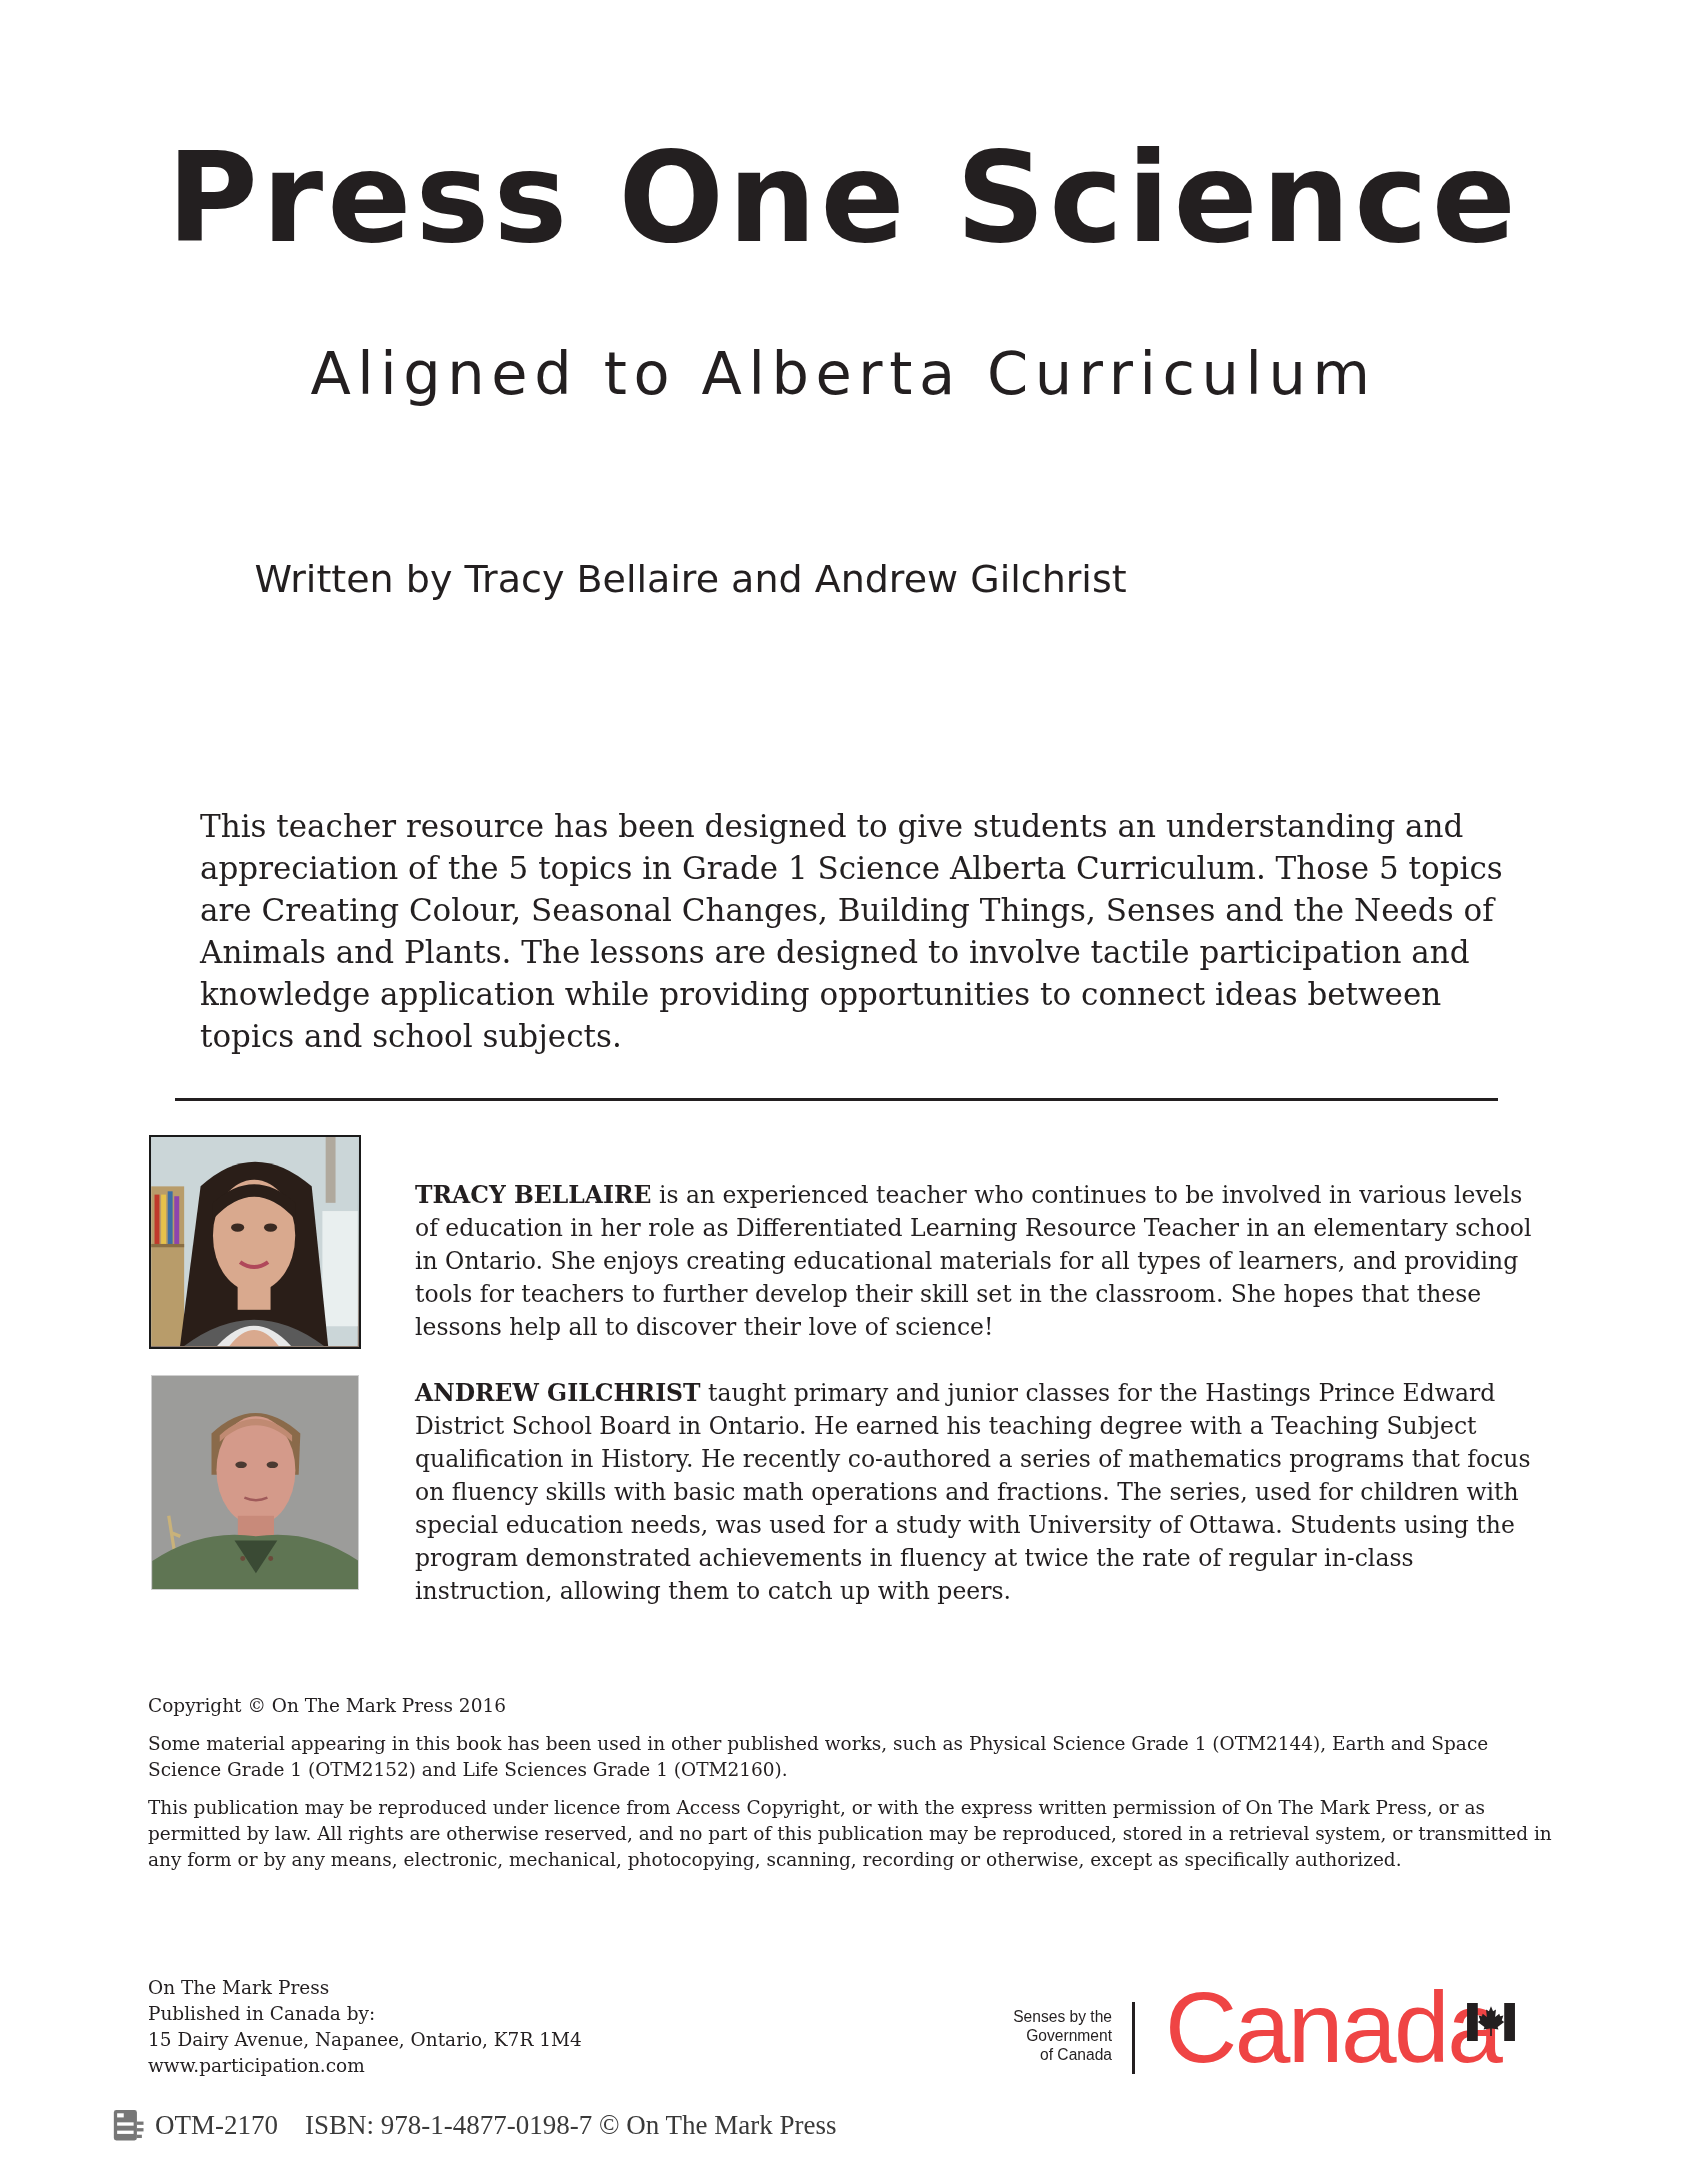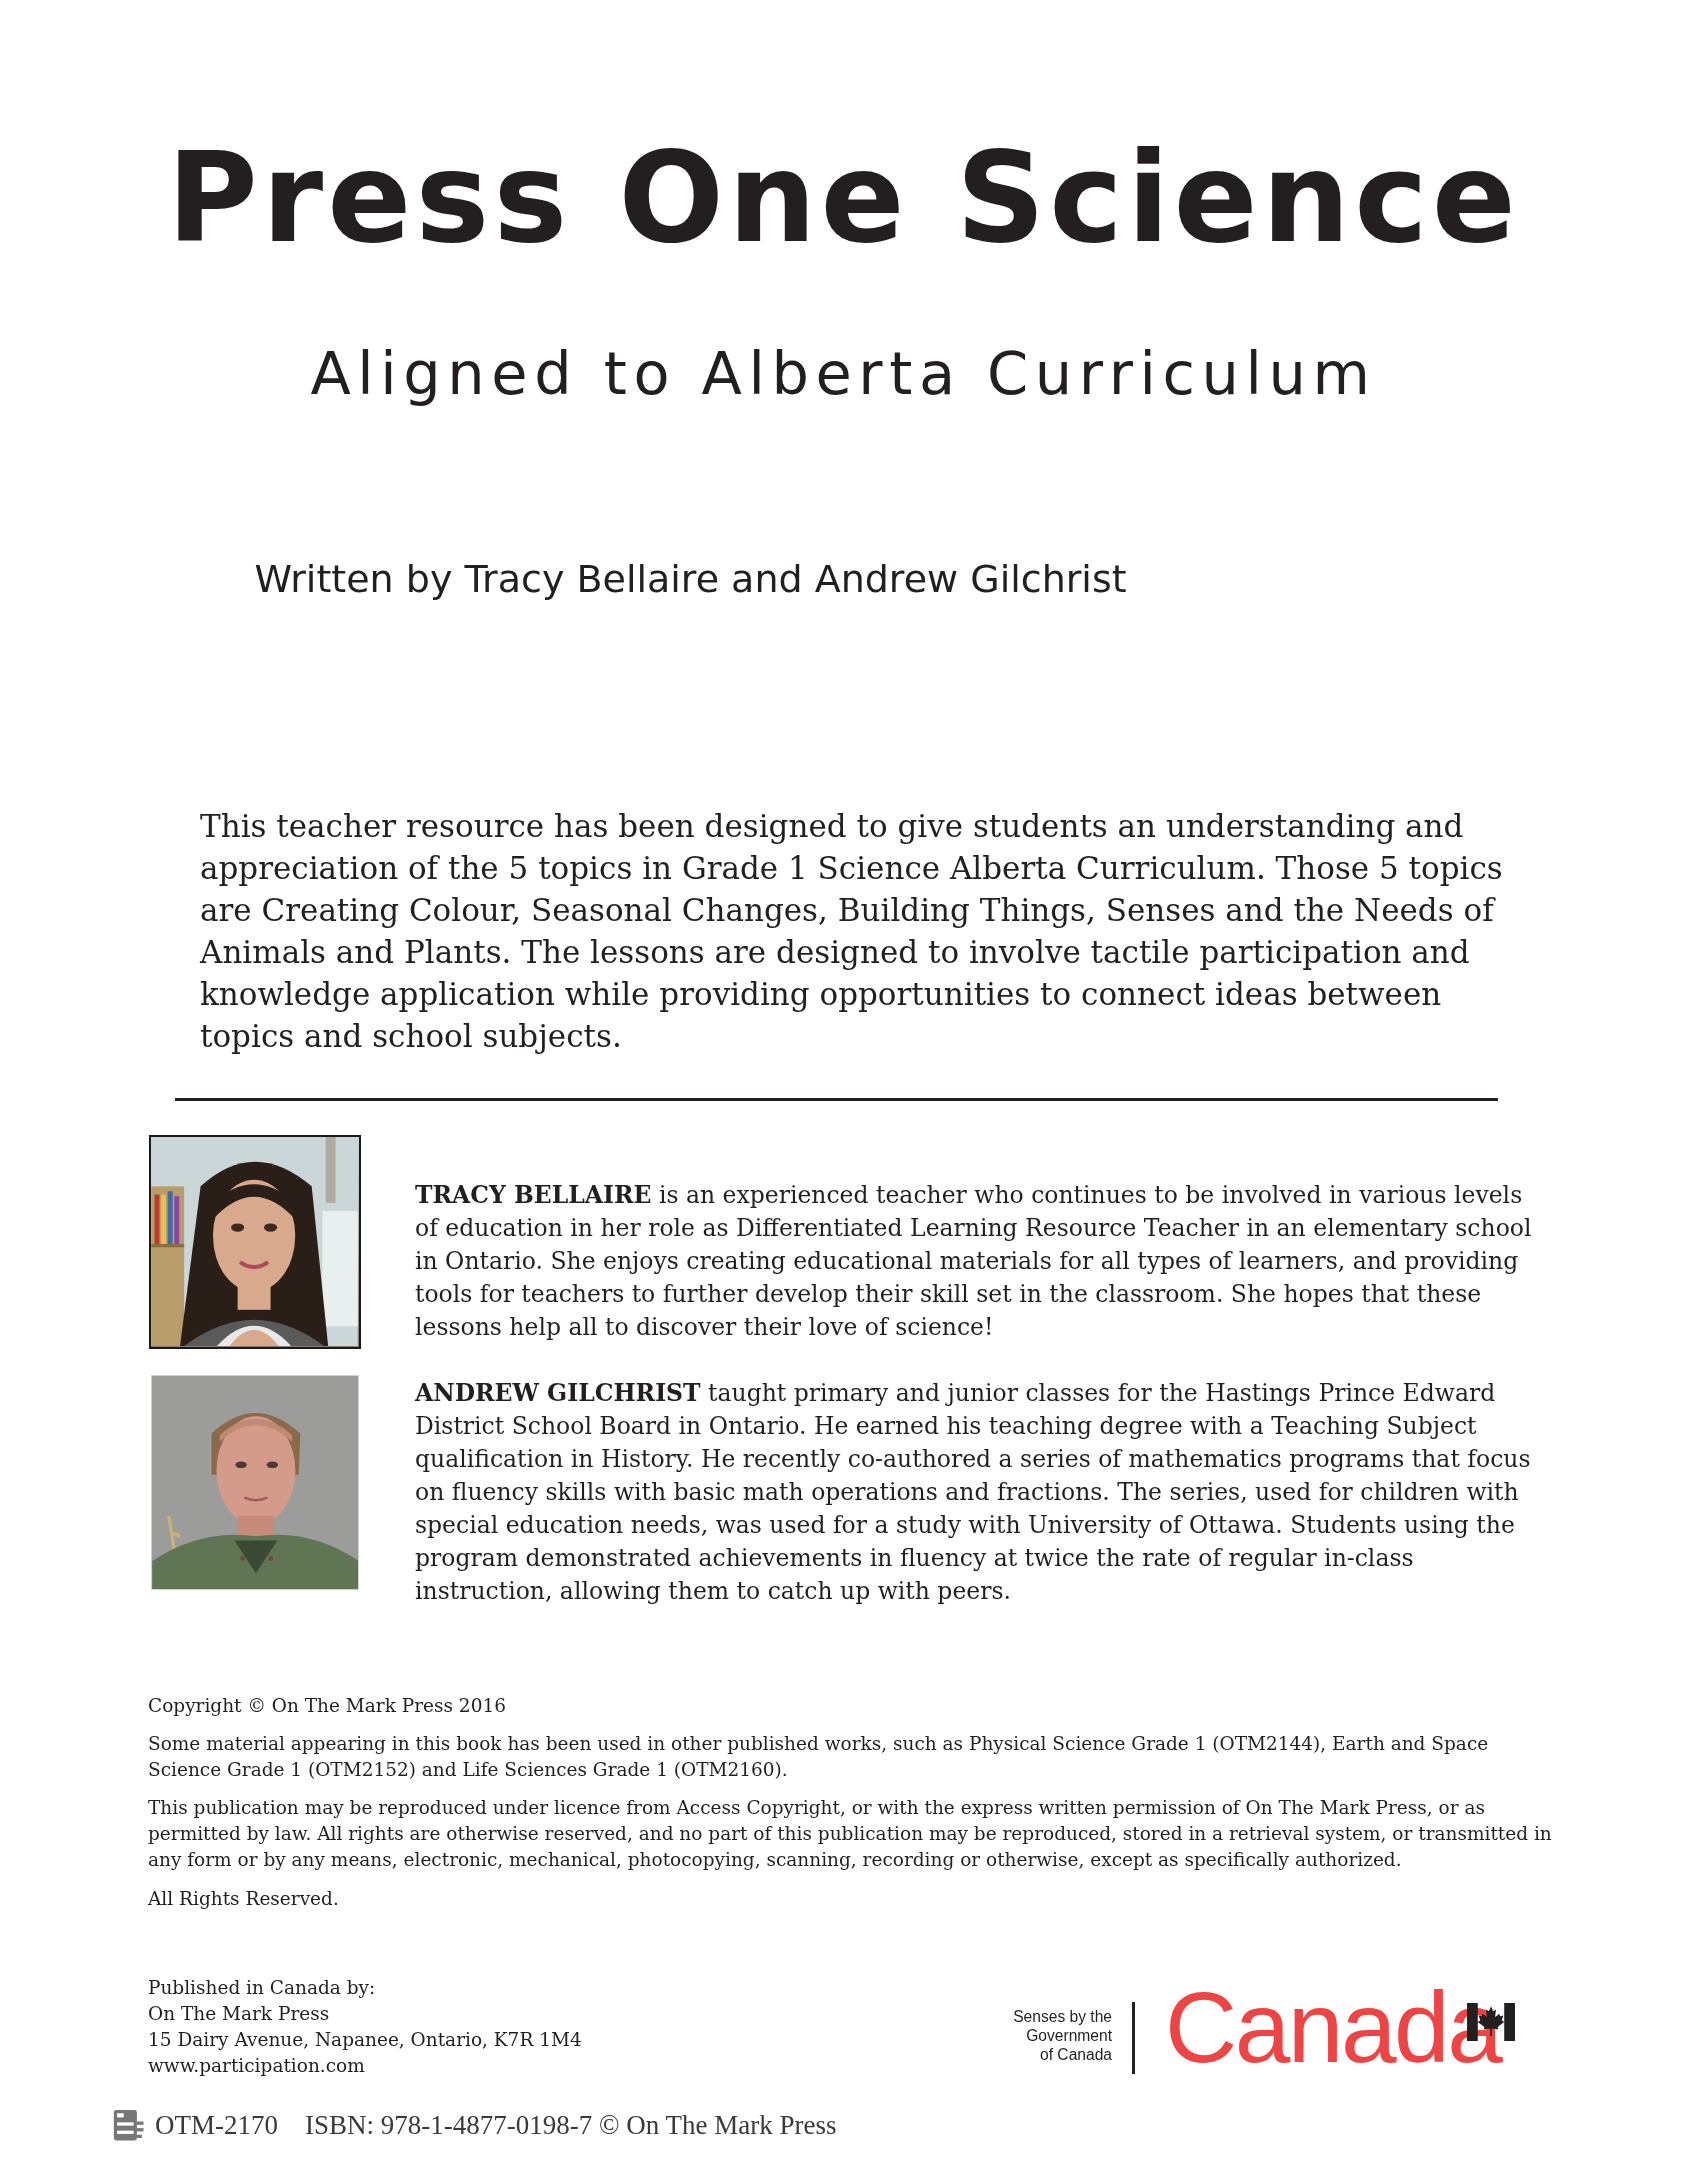--- a/index.html
+++ b/index.html
@@ -199,25 +199,24 @@
     <circle cx="110" cy="222" r="3" fill="#6a4a3a"></circle>
     <circle cx="144" cy="222" r="3" fill="#6a4a3a"></circle>
   </svg>
 </div>
 <p class="abs bio bio-andrew"><b>ANDREW GILCHRIST</b><span> taught primary and junior classes for the Hastings Prince Edward District School Board in Ontario. He earned his teaching degree with a Teaching Subject qualification in History. He recently co-authored a series of mathematics programs that focus on fluency skills with basic math operations and fractions. The series, used for children with special education needs, was used for a study with University of Ottawa. Students using the program demonstrated achievements in fluency at twice the rate of regular in-class instruction, allowing them to catch up with peers.</span></p>
 
 <p class="abs legal legal-copyright">Copyright © On The Mark Press 2016</p>
 <p class="abs legal legal-material">Some material appearing in this book has been used in other published works, such as Physical Science Grade 1 (OTM2144), Earth and Space Science Grade 1 (OTM2152) and Life Sciences Grade 1 (OTM2160).</p>
 <p class="abs legal legal-reproduce">This publication may be reproduced under licence from Access Copyright, or with the express written permission of On The Mark Press, or as permitted by law. All rights are otherwise reserved, and no part of this publication may be reproduced, stored in a retrieval system, or transmitted in any form or by any means, electronic, mechanical, photocopying, scanning, recording or otherwise, except as specifically authorized.</p>
 <div class="abs legal legal-rights">
-  <div>All Rights Reserved.</div>
 </div>
 <div class="abs legal legal-publisher">
+  <div>On The Mark Press</div>
   <div>Published in Canada by:</div>
-  <div>On The Mark Press</div>
   <div>15 Dairy Avenue, Napanee, Ontario, K7R 1M4</div>
   <div>www.participation.com</div>
 </div>
 
 <div class="abs funded">
   <div>Senses by the</div>
   <div>Government</div>
   <div>of Canada</div>
 </div>
 <div class="abs funded-divider"></div>

